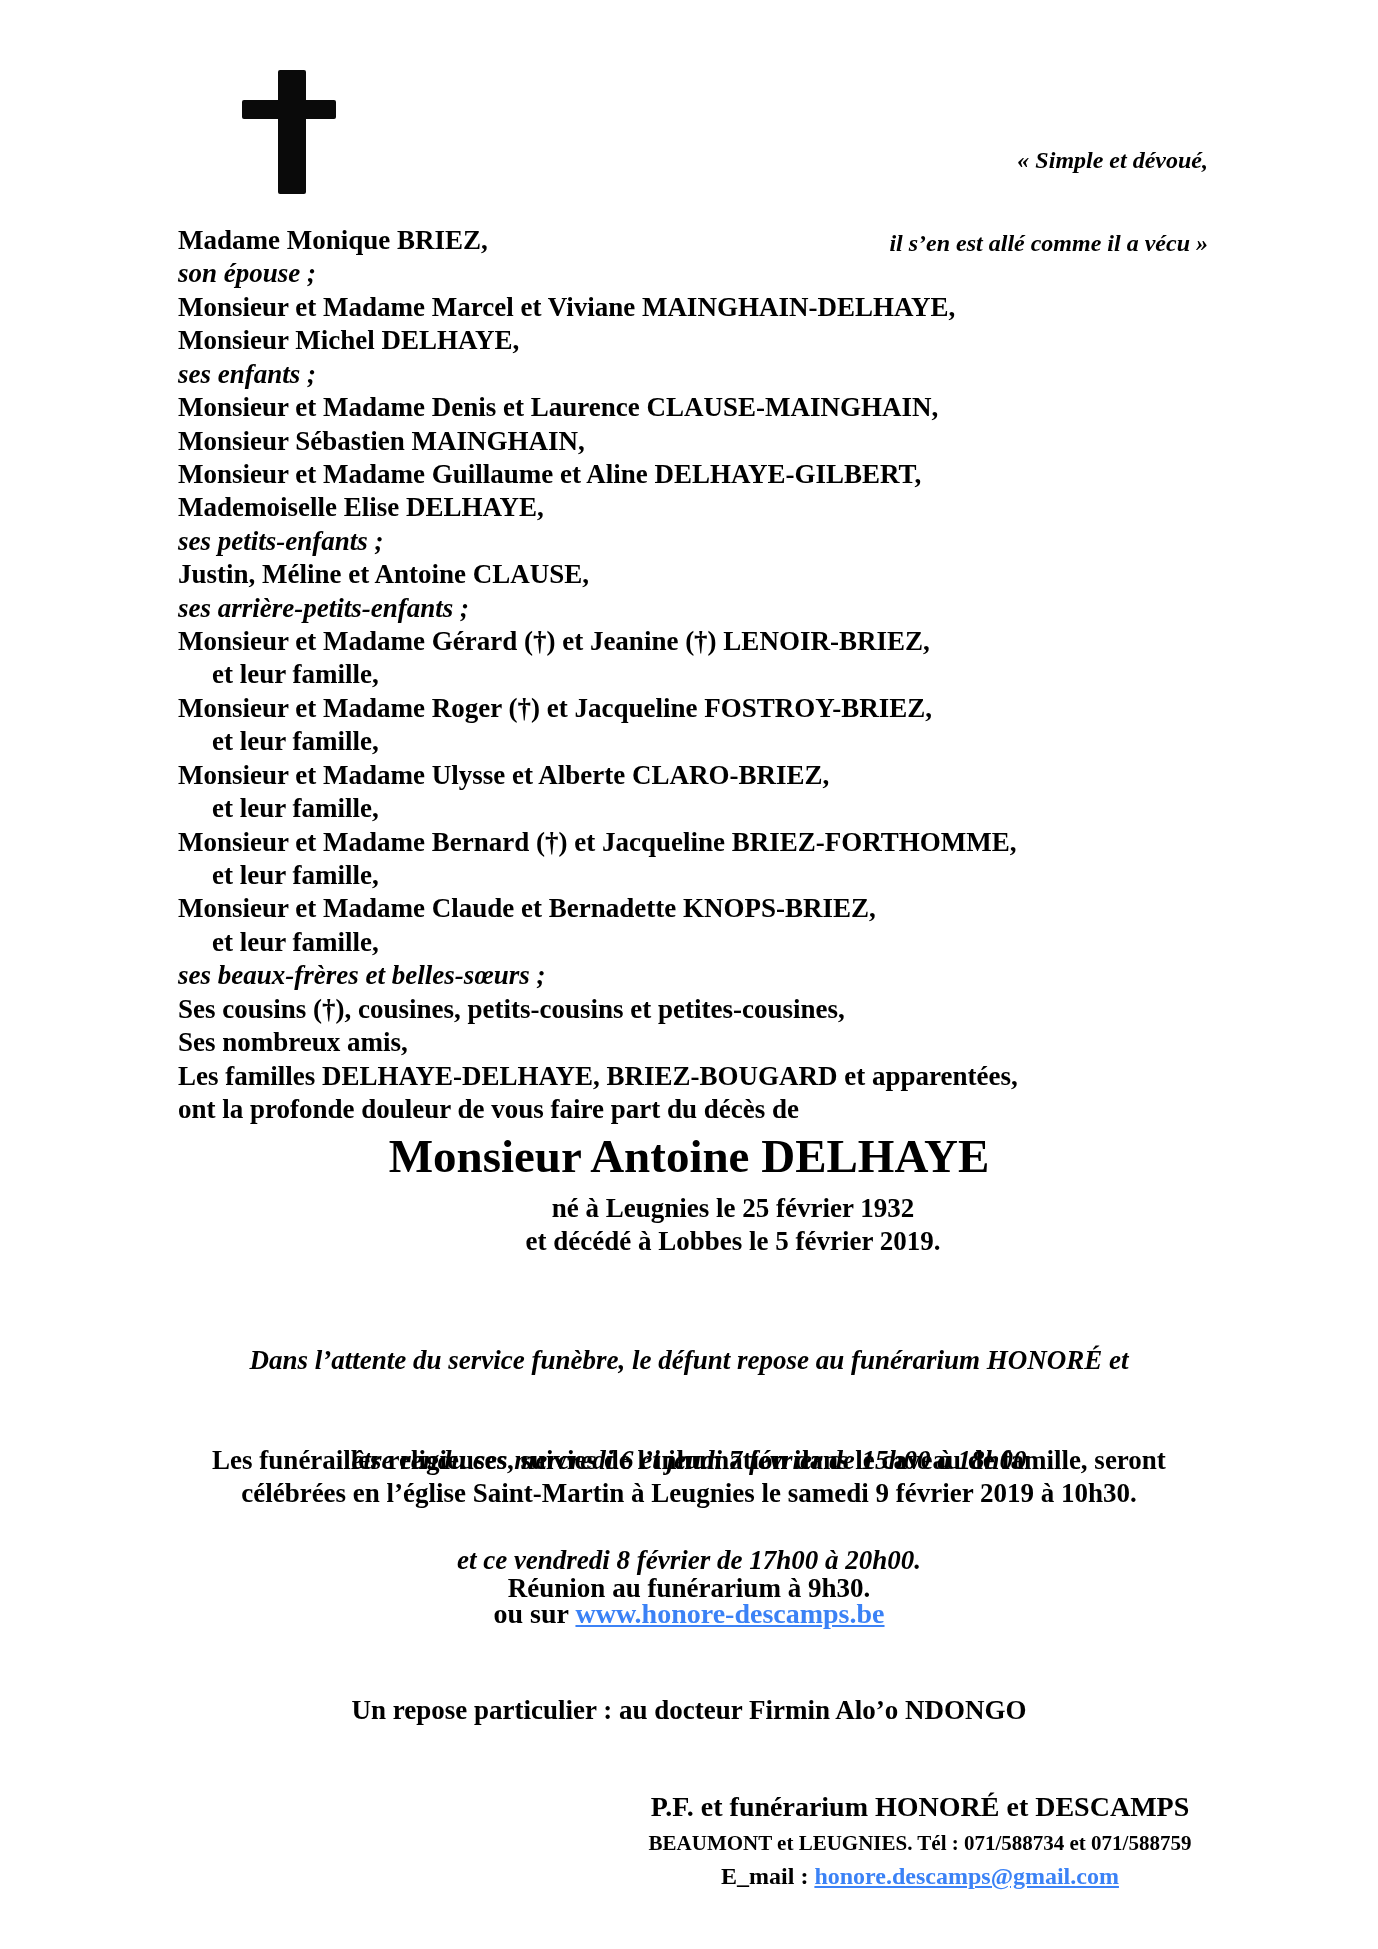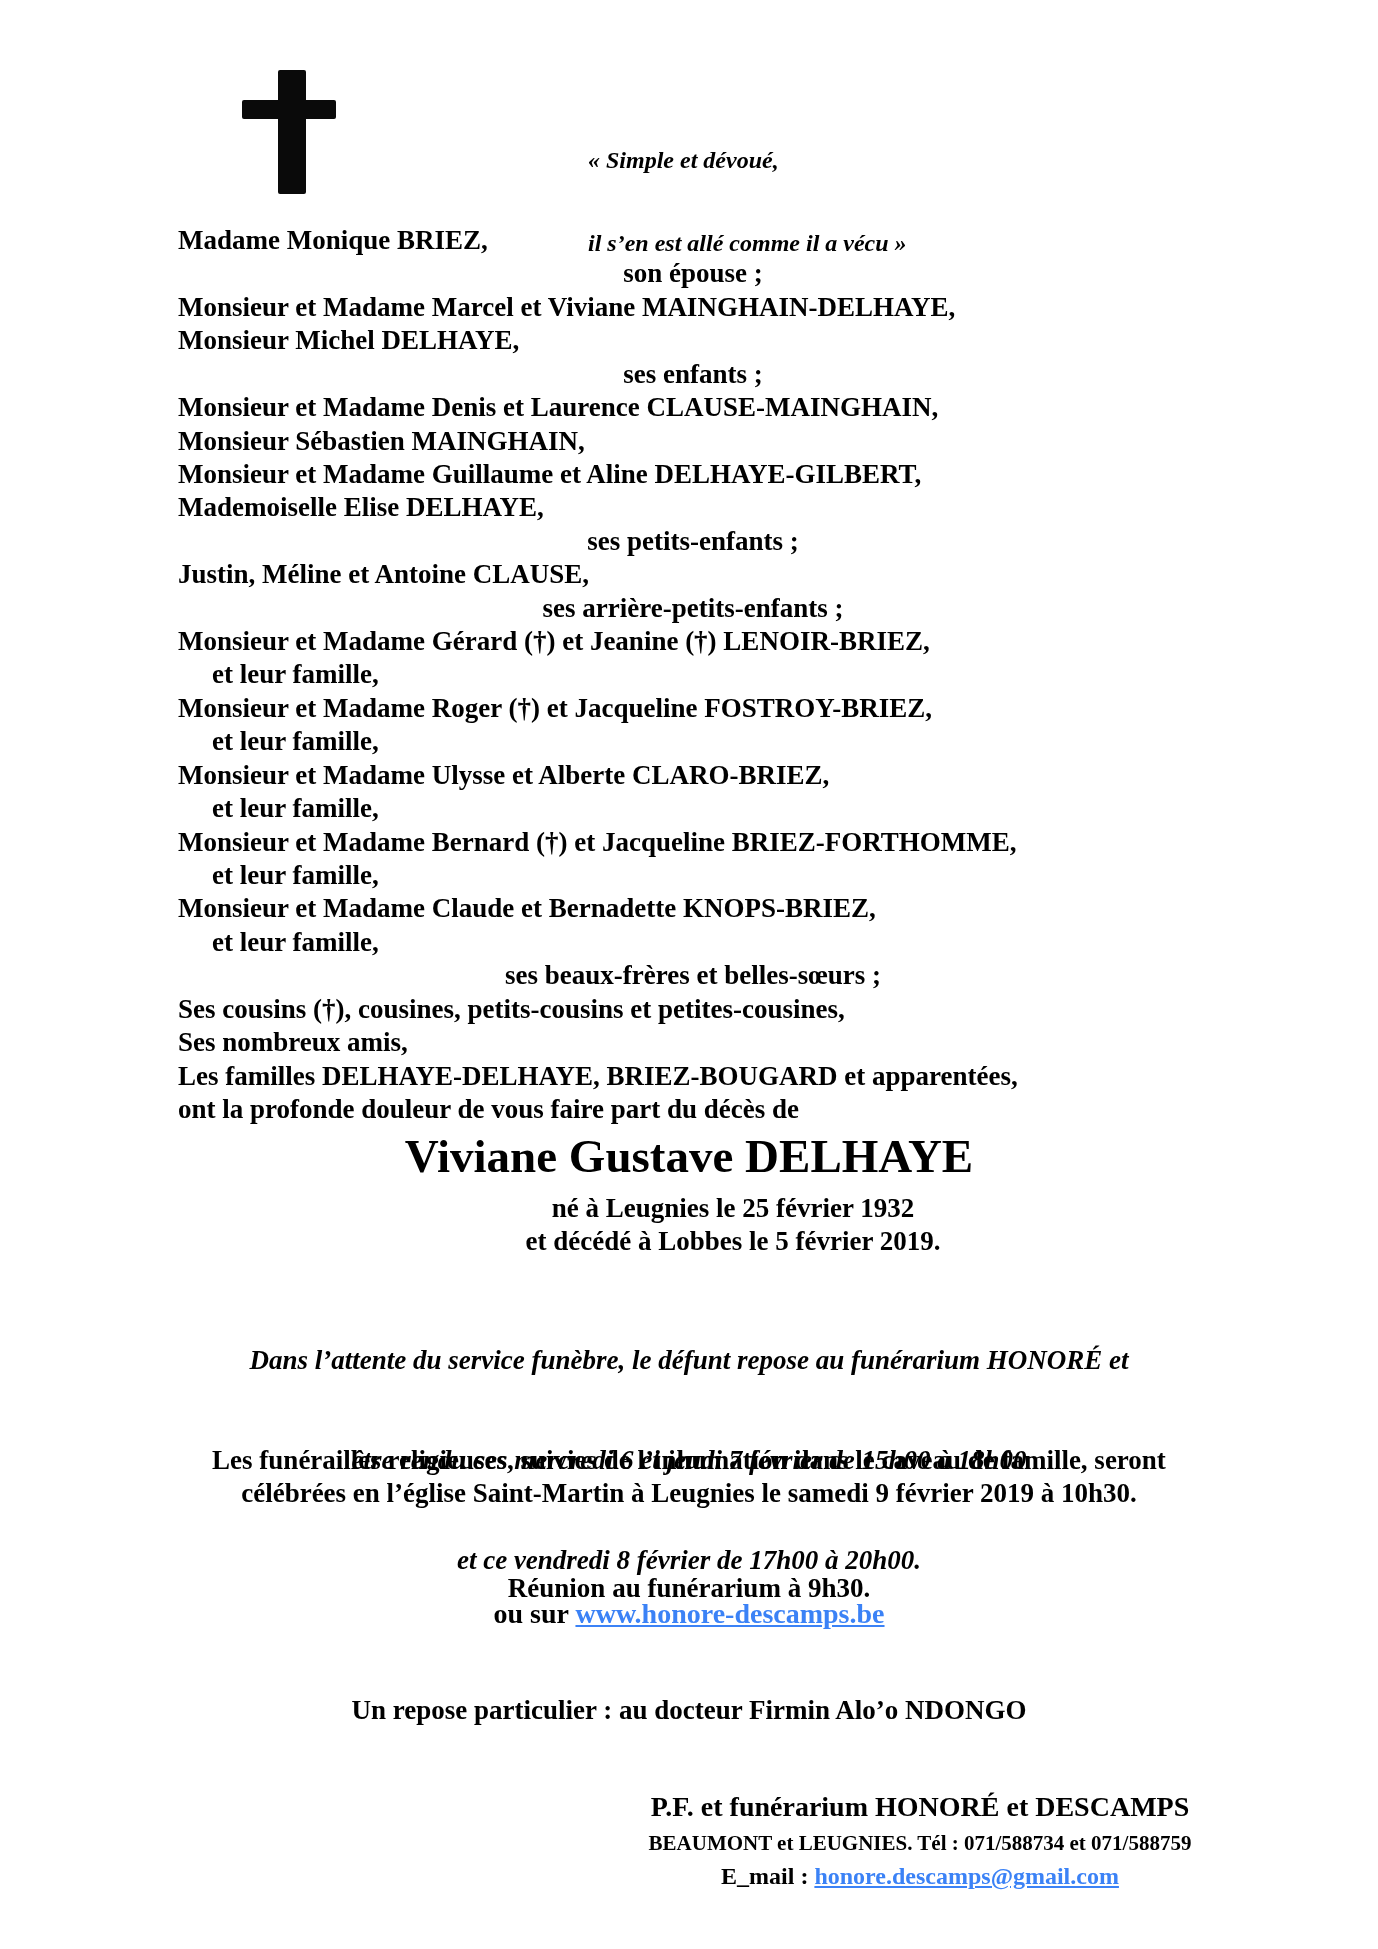--- a/index.html
+++ b/index.html
@@ -14,30 +14,30 @@
   }
 
   
   .cross{position:absolute;left:242px;top:70px;width:94px;height:124px;}
   .cross .vbar{position:absolute;left:36px;top:0;width:28px;height:124px;background:#0a0a0a;border-radius:2px;}
   .cross .hbar{position:absolute;left:0;top:30px;width:94px;height:19px;background:#0a0a0a;border-radius:2px;}
 
   
   .quote{
     position:absolute;top:92px;right:170px;width:620px;
-    text-align:left;font-weight:bold;font-style:italic;
+    text-align:right;font-weight:bold;font-style:italic;
     font-size:24px;line-height:27.5px;white-space:pre-wrap;
   }
 
   
   .family{
     position:absolute;left:178px;top:224px;width:1030px;
     font-size:27px;font-weight:bold;line-height:33.42px;white-space:pre-wrap;
   }
-  .family .line-relation{text-align:center;}
+  .family .line-relation{text-align:left;font-style:italic;}
   .family .line-family{padding-left:34px;}
 
   
   .deceased-name{
     position:absolute;left:0;top:1128px;width:1378px;
     text-align:center;font-weight:bold;font-size:47px;line-height:56px;
   }
   .deceased-dates{
     position:absolute;left:0;top:1192px;width:1378px;
     text-align:center;font-weight:bold;font-size:27px;line-height:33.4px;padding-left:44px;
@@ -89,21 +89,21 @@
     <div class="hbar"></div>
   </div>
 
   <div class="quote">
     <div>« Simple et dévoué,</div>
     <div>il s’en est allé comme il a vécu »</div>
   </div>
 
   <div class="family" id="family-list"><div class="line line-name">Madame Monique BRIEZ,</div><div class="line line-relation">son épouse ;</div><div class="line line-name">Monsieur et Madame Marcel et Viviane MAINGHAIN-DELHAYE,</div><div class="line line-name">Monsieur Michel DELHAYE,</div><div class="line line-relation">ses enfants ;</div><div class="line line-name">Monsieur et Madame Denis et Laurence CLAUSE-MAINGHAIN,</div><div class="line line-name">Monsieur Sébastien MAINGHAIN,</div><div class="line line-name">Monsieur et Madame Guillaume et Aline DELHAYE-GILBERT,</div><div class="line line-name">Mademoiselle Elise DELHAYE,</div><div class="line line-relation">ses petits-enfants ;</div><div class="line line-name">Justin, Méline et Antoine CLAUSE,</div><div class="line line-relation">ses arrière-petits-enfants ;</div><div class="line line-name">Monsieur et Madame Gérard (†) et Jeanine (†) LENOIR-BRIEZ,</div><div class="line line-family">et leur famille,</div><div class="line line-name">Monsieur et Madame Roger (†) et Jacqueline FOSTROY-BRIEZ,</div><div class="line line-family">et leur famille,</div><div class="line line-name">Monsieur et Madame Ulysse et Alberte CLARO-BRIEZ,</div><div class="line line-family">et leur famille,</div><div class="line line-name">Monsieur et Madame Bernard (†) et Jacqueline BRIEZ-FORTHOMME,</div><div class="line line-family">et leur famille,</div><div class="line line-name">Monsieur et Madame Claude et Bernadette KNOPS-BRIEZ,</div><div class="line line-family">et leur famille,</div><div class="line line-relation">ses beaux-frères et belles-sœurs ;</div><div class="line line-name">Ses cousins (†), cousines, petits-cousins et petites-cousines,</div><div class="line line-name">Ses nombreux amis,</div><div class="line line-name">Les familles DELHAYE-DELHAYE, BRIEZ-BOUGARD et apparentées,</div><div class="line line-name">ont la profonde douleur de vous faire part du décès de</div></div>
 
-  <div class="deceased-name">Viviane Gustave DELHAYE</div>
+  <div class="deceased-name">Monsieur Antoine DELHAYE</div>
 
   <div class="deceased-dates">
     <div>né à Leugnies le 25 février 1932</div>
     <div>et décédé à Lobbes le 5 février 2019.</div>
   </div>
 
   <div class="repose">
     <div>Dans l’attente du service funèbre, le défunt repose au funérarium HONORÉ et</div>
     <div>être rendu ces mercredi 6 et jeudi 7 février de 15h00 à 18h00</div>
     <div>et ce vendredi 8 février de 17h00 à 20h00.</div>

